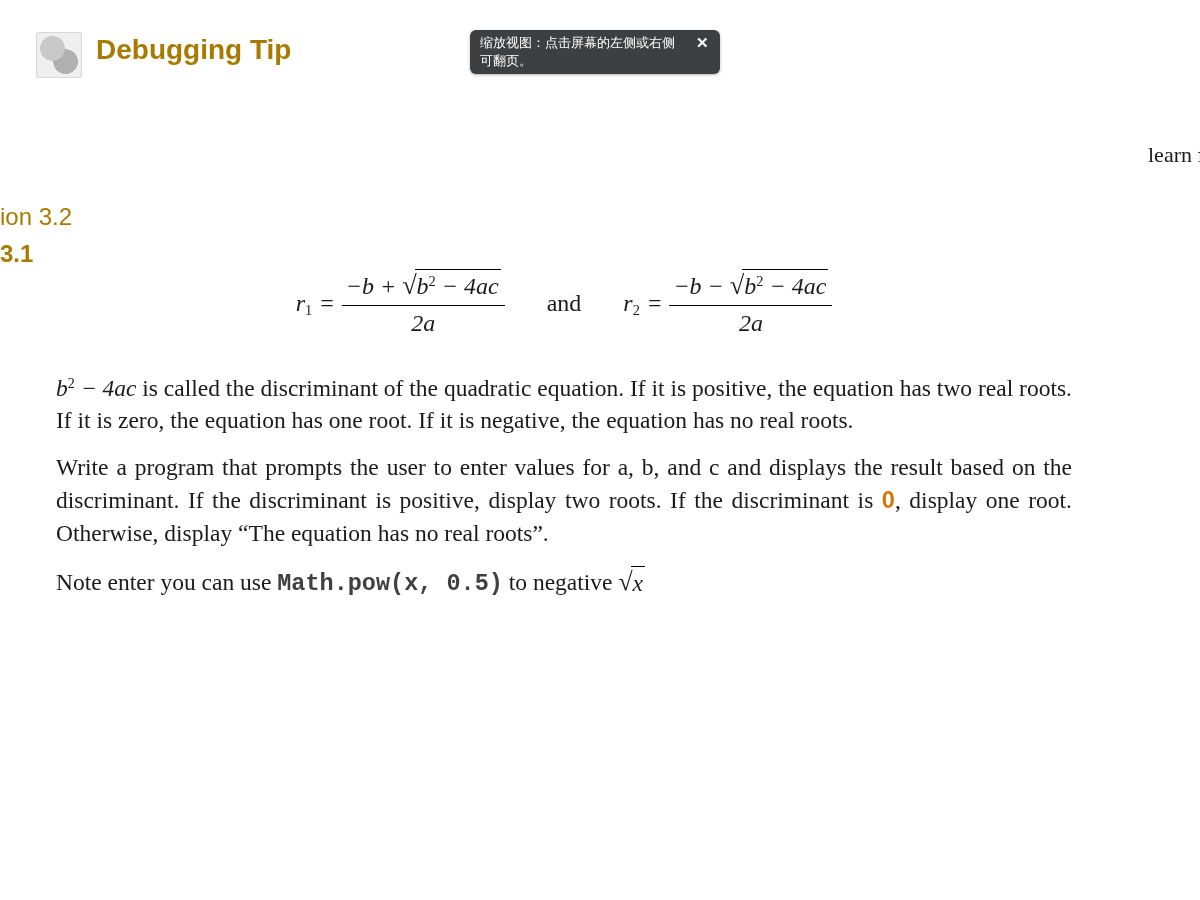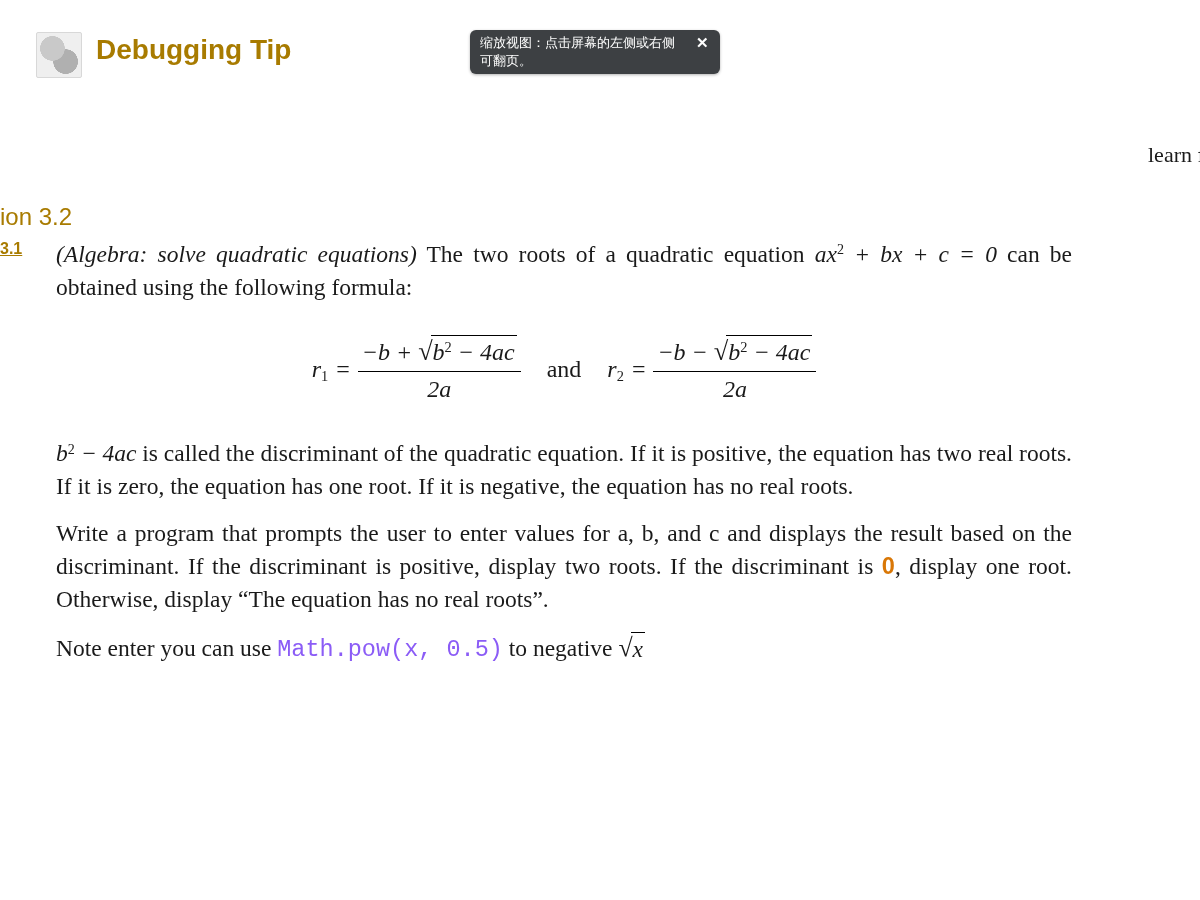--- a/index.html
+++ b/index.html
@@ -107,52 +107,51 @@
     top: 238px;
     left: 0;
     right: 110px;
     display: flex;
     align-items: flex-start;
   }
   .exercise-num {
     flex: 0 0 56px;
     font-family: "Trebuchet MS", "Helvetica Neue", Arial, sans-serif;
     font-weight: 700;
-    font-size: 16px;
+    font-size: 24px;
     color: #a87b00;
     text-align: left;
     padding-top: 2px;
-    text-decoration: underline;
   }
   .exercise-body {
     flex: 1;
     font-size: 23.5px;
     line-height: 1.4;
     text-align: justify;
   }
   .exercise-body p { margin: 0 0 14px 0; }
   .ital { font-style: italic; }
   .orange-bold {
     color: #d97706;
     font-weight: 700;
     font-family: "Helvetica Neue", Helvetica, Arial, sans-serif;
   }
   .code-orange {
     font-family: "Courier New", Courier, monospace;
-    font-weight: 400;
-    color: #8b5cf6;
+    font-weight: 700;
+    color: #404040;
   }
 
   
   .formula-row {
     display: flex;
     align-items: center;
     justify-content: center;
     margin: 28px 0 30px 0;
-    gap: 26px;
+    gap: 42px;
     font-size: 24px;
   }
   .formula-block { display: flex; align-items: center; }
   .formula-block .lhs { font-style: italic; }
   .formula-block .lhs .sub { font-size: 0.6em; font-style: normal; position: relative; top: 0.28em; }
   .formula-block .eq { margin: 0 8px; }
   .frac {
     display: inline-flex;
     flex-direction: column;
     align-items: center;
@@ -199,23 +198,20 @@
   </div>
 
   <div class="margin-note">learn f</div>
 
   <div class="section-heading">ion 3.2</div>
 
   <div class="exercise">
     <div class="exercise-num">3.1</div>
     <div class="exercise-body">
 
-      <p>
-        <span class="ital">(Algebra: solve quadratic equations)</span><span> The two roots of a quadratic equation </span><span class="ital"><span>ax</span><span class="sup">2</span><span> + bx + c = 0</span></span><span> can be obtained using the following formula:</span>
-      </p>
 
       <div class="formula-row">
         <div class="formula-block">
           <span class="lhs"><span>r</span><span class="sub">1</span></span>
           <span class="eq">=</span>
           <span class="frac">
             <span class="num">
               <span>−b + </span><span class="sqrt-wrap">
                   <span class="sqrt-sym">√</span>
                   <span class="sqrt-body"><span>b</span><span class="sup">2</span><span> − 4ac</span></span>

